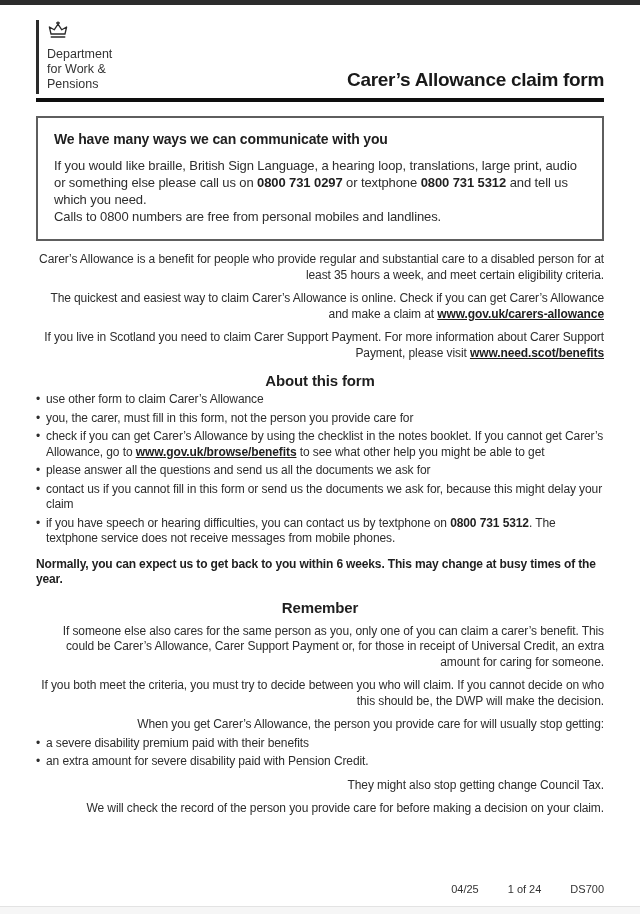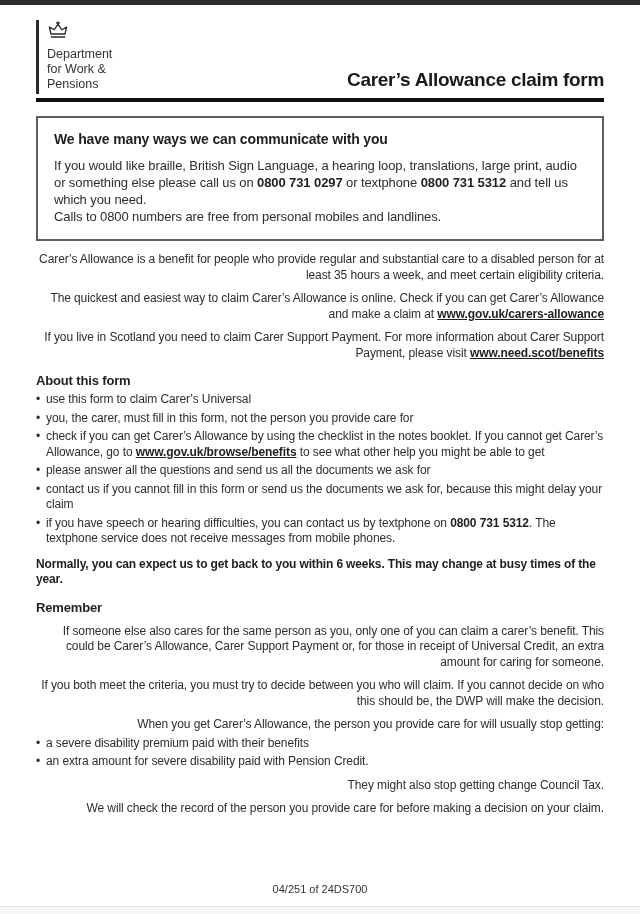--- a/index.html
+++ b/index.html
@@ -50,35 +50,35 @@
     margin-top: 14px;
     padding: 12px 16px 13px 16px;
   }
   .comm-box h2 { font-size: 14px; line-height: 18px; font-weight: 700; color: #1f1f1f; margin-bottom: 9px; letter-spacing: -0.15px; }
   .comm-box p { font-size: 13px; line-height: 17px; }
   .comm-box p:last-child { margin-bottom: 1px; }
 
   
   .para { margin-top: 8px; text-align: right; }
   .para.first { margin-top: 11px; }
-  .section-heading { font-size: 13px; line-height: 16px; font-weight: 700; color: #1f1f1f; margin-top: 12px; letter-spacing: -0.15px; }
+  .section-heading { font-size: 15px; line-height: 16px; font-weight: 700; color: #1f1f1f; margin-top: 12px; letter-spacing: -0.15px; text-align: center; }
   .bullet-list { list-style: none; margin-top: 2px; }
   .bullet-list li { display: flex; margin-top: 3px; }
   .bullet-list li .marker { flex: 0 0 10px; }
   .bullet-list li .marker::before { content: "\2022"; }
   .bullet-list li .li-text { flex: 1; }
   .notice { font-weight: 700; color: #1f1f1f; margin-top: 10px; letter-spacing: -0.15px; }
   .b { font-weight: 700; color: #1f1f1f; }
   .u { text-decoration: underline; }
 
   
   .page-footer {
     position: absolute; left: 36px; right: 36px; bottom: 17px;
-    display: flex; justify-content: center;
-    font-size: 11px; color: #333; letter-spacing: 0;
+    display: flex; justify-content: flex-end;
+    font-size: 11px; color: #333; letter-spacing: 0; gap: 29px;
   }
 </style>
 </head>
 <body>
 
 <div class="top-strip"></div>
 
 <div class="page">
 
   <header class="masthead">
@@ -113,21 +113,21 @@
   </section>
 
   <p class="para first">Carer’s Allowance is a benefit for people who provide regular and substantial care to a disabled person for at least 35 hours a week, and meet certain eligibility criteria.</p>
   <p class="para"><span>The quickest and easiest way to claim Carer’s Allowance is online. Check if you can get Carer’s Allowance and make a claim at </span><span class="b u">www.gov.uk/carers-allowance</span></p>
   <p class="para"><span>If you live in Scotland you need to claim Carer Support Payment. For more information about Carer Support Payment, please visit </span><span class="b u">www.need.scot/benefits</span></p>
 
   <h3 class="section-heading">About this form</h3>
   <ul class="bullet-list">
     <li>
         <span class="marker"></span>
-        <span class="li-text"><span>use this form to claim Carer’s Universal</span></span>
+        <span class="li-text"><span>use other form to claim Carer’s Allowance</span></span>
       </li>
     <li>
         <span class="marker"></span>
         <span class="li-text"><span>you, the carer, must fill in this form, not the person you provide care for</span></span>
       </li>
     <li>
         <span class="marker"></span>
         <span class="li-text"><span>check if you can get Carer’s Allowance by using the checklist in the notes booklet. If you cannot get Carer’s Allowance, go to </span><span class="b u">www.gov.uk/browse/benefits</span><span> to see what other help you might be able to get</span></span>
       </li>
     <li>

